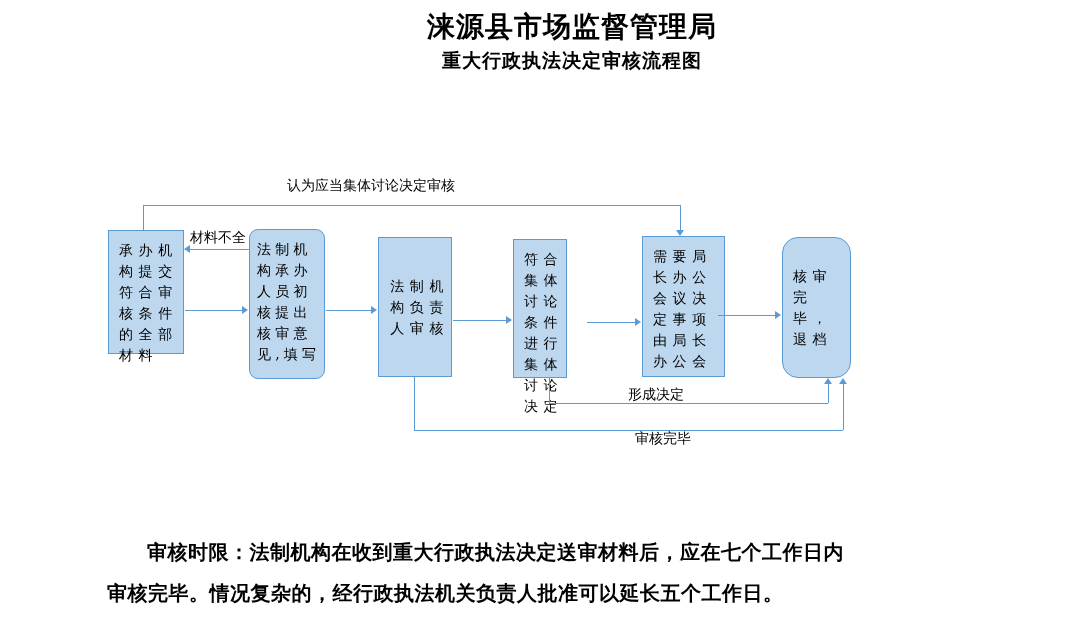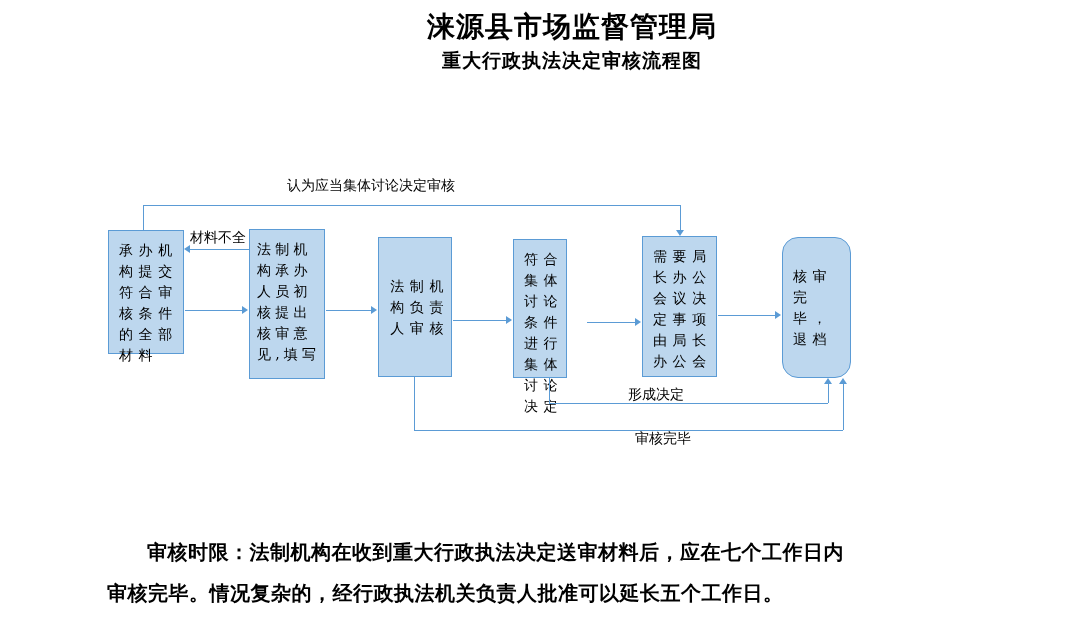--- a/index.html
+++ b/index.html
@@ -19,24 +19,24 @@
 
   .flow-box{
     position:absolute;background:var(--box-fill);border:1px solid var(--box-border);
     box-sizing:border-box;font-size:14px;line-height:21px;letter-spacing:0.4em;
     padding:9px 2px 0 10px;word-break:normal;overflow-wrap:break-word;
   }
   .flow-box.tight{letter-spacing:0.3em;padding-left:7px;}
   .flow-box.center{display:flex;align-items:center;padding-top:0;}
 
   #b1{left:108px;top:230px;width:76px;height:124px;}
-  #b2{left:249px;top:229px;width:76px;height:150px;}
+  #b2{left:249px;top:229px;width:76px;height:150px;border-radius:9px;}
   #b3{left:378px;top:237px;width:74px;height:140px;text-align:right;}
   #b4{left:513px;top:239px;width:54px;height:139px;}
-  #b5{left:642px;top:236px;width:75px;height:141px;}
+  #b5{left:642px;top:236px;width:83px;height:141px;}
   #b6{left:782px;top:237px;width:69px;height:141px;border-radius:16px;}
 
   .hline{position:absolute;height:1px;background:var(--line);}
   .vline{position:absolute;width:1px;background:var(--line);}
   .arrow{position:absolute;width:0;height:0;}
   .arrow.right{border-top:4px solid transparent;border-bottom:4px solid transparent;border-left:6px solid var(--line);}
   .arrow.left{border-top:4px solid transparent;border-bottom:4px solid transparent;border-right:6px solid var(--line);}
   .arrow.down{border-left:4px solid transparent;border-right:4px solid transparent;border-top:6px solid var(--line);}
   .arrow.up{border-left:4px solid transparent;border-right:4px solid transparent;border-bottom:6px solid var(--line);}
 

